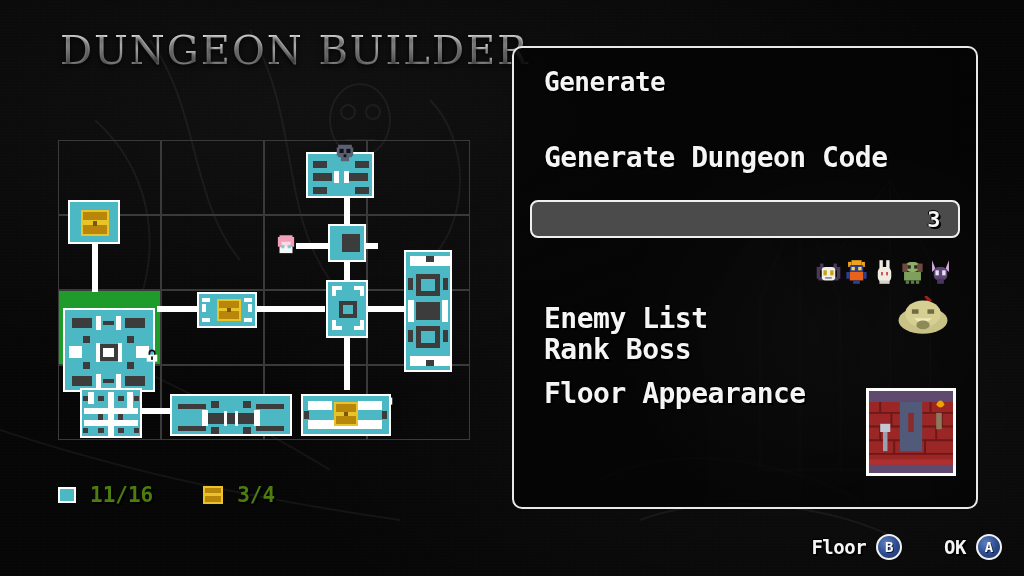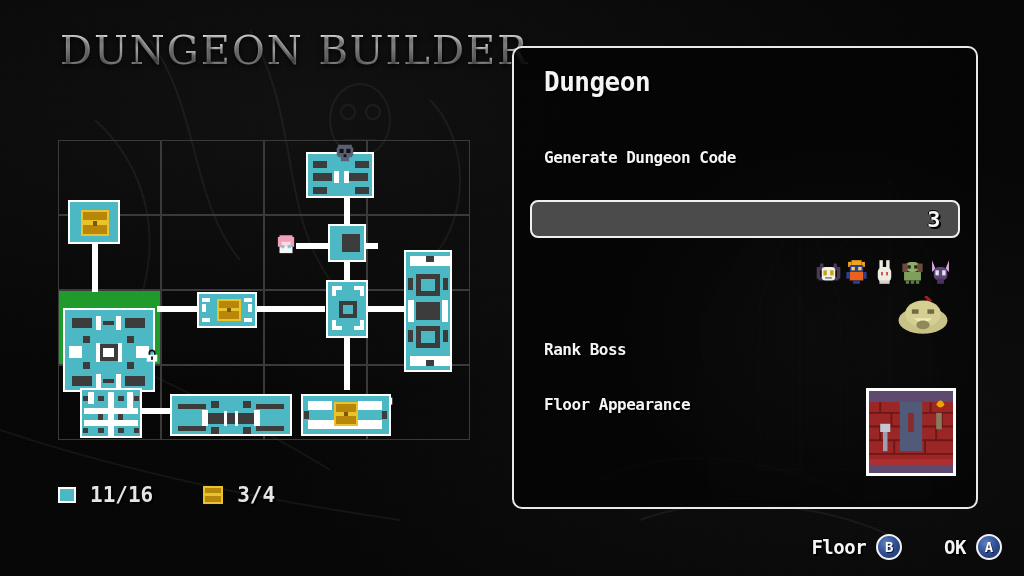--- a/index.html
+++ b/index.html
@@ -50,40 +50,40 @@
   .lock{position:absolute;width:14px;height:15px;}
   .skull{position:absolute;width:22px;height:22px;}
   .hero{position:absolute;width:26px;height:26px;}
   
   #legend{position:absolute;left:58px;top:483px;display:flex;align-items:center;gap:14px;}
   #legend .sw{width:18px;height:16px;background:#4cb8c4;border:2px solid #fff;box-sizing:border-box;}
   #legend .ct{
     width:20px;height:18px;background:#b8860b;border:2px solid #e8c32a;box-sizing:border-box;position:relative;}
   #legend .ct i{position:absolute;left:0;right:0;top:36%;height:22%;background:#e8c32a;}
   #legend .num{
-    font-family:"DejaVu Sans Mono", monospace;font-size:21px;font-weight:bold;color:#e5e5e5;
+    font-family:"DejaVu Sans Mono", monospace;font-size:21px;font-weight:bold;color:#4d7c0f;
     text-shadow:2px 2px 0 #000;letter-spacing:0px;}
   
   #panel{
     position:absolute;left:512px;top:46px;width:466px;height:463px;
     box-sizing:border-box;border:2px solid #e9e9e9;border-radius:10px;
     background:rgba(5,5,5,.86);
     overflow:hidden;
   }
   #panel .ptex{position:absolute;inset:0;opacity:.5;
     background:radial-gradient(80% 70% at 70% 62%, rgba(255,255,255,.05) 0%, rgba(255,255,255,0) 62%);}
   .pixfont{
     font-family:"DejaVu Sans Mono", monospace;
     font-weight:bold;color:#f5f5f5;
     text-shadow:2px 2px 0 #000, -1px 0 0 #000, 0 -1px 0 #000;
     letter-spacing:-0.5px;
   }
   #panel-title{position:absolute;left:30px;top:19px;font-size:26px;}
   .mrow{position:absolute;left:30px;right:16px;height:34px;display:flex;align-items:center;}
-  .mrow .lbl{font-size:16px;white-space:nowrap;margin-top:44px;}
+  .mrow .lbl{font-size:28px;white-space:nowrap;margin-top:44px;}
   .mrow .val{margin-left:auto;font-size:22px;padding-right:18px;}
   .mrow.sel{
     left:16px;right:16px;padding-left:14px;
     height:38px;background:#4b4b4b;border:2px solid #f0f0f0;border-radius:8px;box-sizing:border-box;
   }
   
   #boss-icon{position:absolute;right:26px;top:248px;width:54px;height:40px;}
   #floor-preview{position:absolute;right:20px;top:340px;width:90px;height:88px;border:3px solid #fff;box-sizing:border-box;background:#8b1c1c;}
   #enemy-row{position:absolute;right:22px;top:206px;display:flex;align-items:flex-end;gap:1px;height:34px;}
   #enemy-row .esp{width:27px;height:32px;}
@@ -341,30 +341,33 @@
   <div class="gap"></div>
   <div class="ct">
       <i></i>
     </div>
   <div class="num">3/4</div>
 </div>
 
 <div id="panel">
   <div class="ptex"></div>
 
-  <div id="panel-title" class="pixfont">Dungeon</div>
+  <div id="panel-title" class="pixfont">Generate</div>
 
   <div class="mrow" style="top:70px;">
     <span class="lbl pixfont">Generate Dungeon Code</span>
   </div>
 
   <div class="mrow sel" style="top:152px;">
     <span class="val pixfont">3</span>
   </div>
 
+  <div class="mrow" style="top:166px;">
+    <span class="lbl pixfont" style="position:absolute;top:44px;">Enemy List</span>
+  </div>
 
   <div id="enemy-row">
     <svg class="esp" viewBox="0 0 16 16">
       <g fill="#4a3a55">
           <rect x="1" y="5" width="2" height="7"></rect>
           <rect x="13" y="5" width="2" height="7"></rect>
           <rect x="3" y="3" width="2" height="4"></rect>
           <rect x="11" y="3" width="2" height="4"></rect>
           <rect x="2" y="11" width="3" height="2"></rect>
           <rect x="11" y="11" width="3" height="2"></rect>
@@ -421,21 +424,21 @@
   <svg id="boss-icon" viewBox="0 0 24 18">
     <path d="M13 0 L15 2 L13 3" stroke="#9b1f1f" stroke-width="1.4" fill="none"></path>
     <ellipse cx="12" cy="11" rx="11" ry="6" fill="#c9c287"></ellipse>
     <ellipse cx="12" cy="8" rx="8" ry="6" fill="#d6cf92"></ellipse>
     <rect x="7" y="6" width="3" height="2" fill="#6f6b43"></rect>
     <rect x="14" y="6" width="3" height="2" fill="#6f6b43"></rect>
     <path d="M8 10 q4 4 8 0 z" fill="#efe9b8"></path>
     <ellipse cx="12" cy="13" rx="3" ry="2" fill="#8e8a57"></ellipse>
   </svg>
 
-  <div class="mrow" style="top:317px;">
+  <div class="mrow" style="top:306px;">
     <span class="lbl pixfont">Floor Appearance</span>
   </div>
   <svg id="floor-preview" viewBox="0 0 30 30" preserveAspectRatio="none">
     <rect x="0" y="0" width="30" height="30" fill="#9b2626"></rect>
     <rect x="0" y="0" width="30" height="4" fill="#5e4a6e"></rect>
     <g stroke="#6e1717" stroke-width="0.7">
       <path d="M0 8 H30 M0 13 H30 M0 18 H30 M0 23 H30"></path>
       <path d="M4 4 V8 M12 4 V8 M22 4 V8 M8 8 V13 M18 8 V13 M26 8 V13 M4 13 V18 M14 13 V18 M24 13 V18 M9 18 V23 M20 18 V23"></path>
     </g>
     <rect x="11" y="4" width="8" height="18" fill="#525a7a"></rect>

